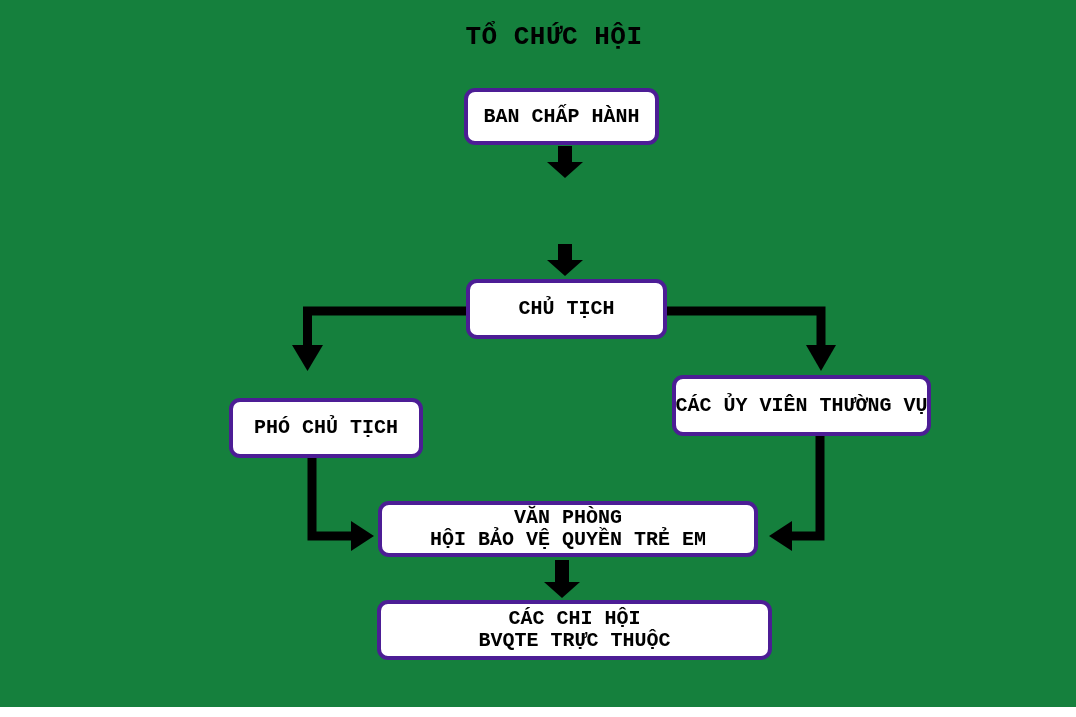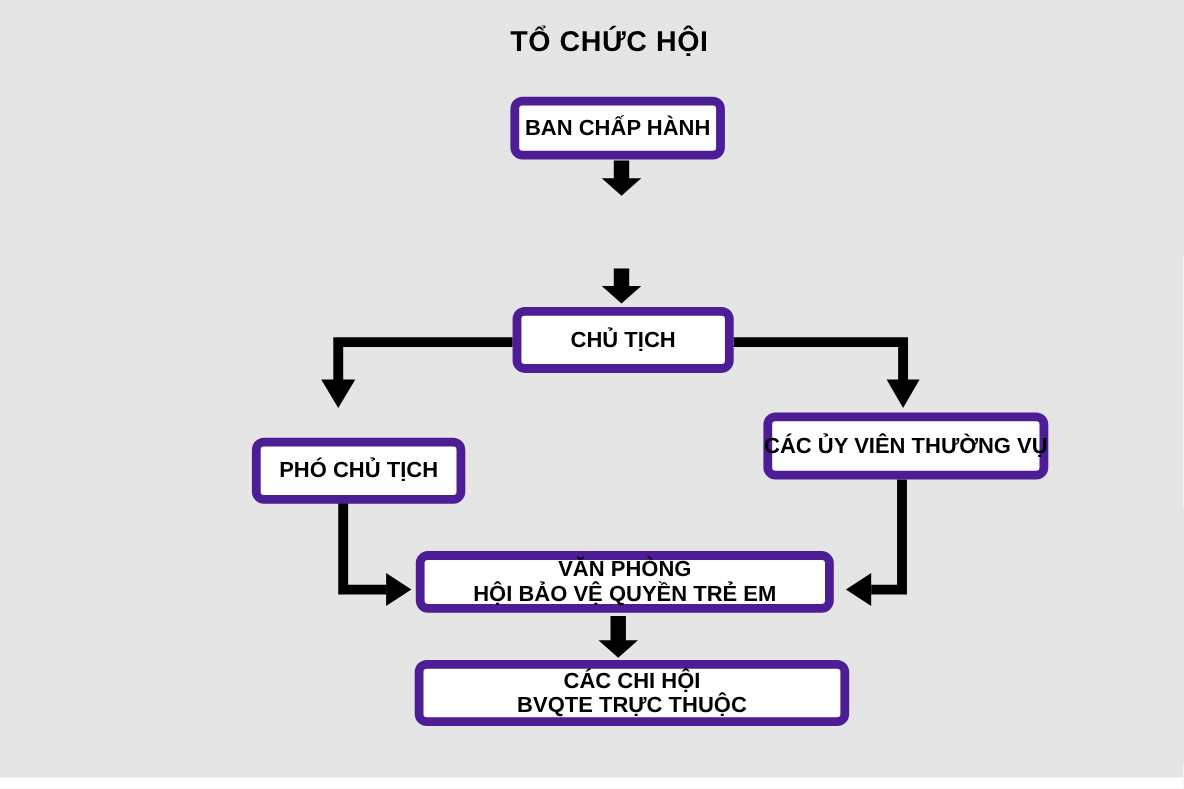--- a/index.html
+++ b/index.html
@@ -1,21 +1,21 @@
 <!DOCTYPE html>
 <html><head>
 <meta charset="utf-8">
 <style>
   html, body { margin: 0; padding: 0; background: #ffffff; }
   .canvas {
     position: relative;
     width: 1076px;
     height: 707px;
-    background: #e5e5e5;
-    font-family: Liberation Sans, sans-serif;
+    background: #15803d;
+    font-family: Liberation Mono, monospace;
     color: #000000;
     overflow: hidden;
   }
   .title {
     position: absolute;
     left: 404px;
     top: 22px;
     width: 300px;
     text-align: center;
     font-size: 26px;
@@ -26,38 +26,38 @@
   }
   .connectors {
     position: absolute;
     left: 0; top: 0;
     width: 1076px;
     height: 717px;
   }
   .node {
     position: absolute;
     box-sizing: border-box;
-    border: 8px solid #4c1d95;
+    border: 4px solid #4c1d95;
     border-radius: 11px;
     background: #ffffff;
     display: flex;
     flex-direction: column;
     align-items: center;
     justify-content: center;
     text-align: center;
     font-size: 20px;
     font-weight: bold;
     line-height: 22px;
     white-space: nowrap;
   }
   .n1 { left: 464px; top:  88px; width: 195px; height: 57px; }
   .n2 { left: 462px; top: 180px; width: 202px; height: 60px; }
   .n3 { left: 466px; top: 279px; width: 201px; height: 60px; }
   .n4 { left: 229px; top: 398px; width: 194px; height: 60px; }
-  .n5 { left: 694px; top: 375px; width: 259px; height: 61px; }
+  .n5 { left: 672px; top: 375px; width: 259px; height: 61px; }
   .n6 { left: 378px; top: 501px; width: 380px; height: 56px; }
   .n7 { left: 377px; top: 600px; width: 395px; height: 60px; }
   .edge-line { stroke: #000000; stroke-width: 9; fill: none; }
   .edge-head, .block-arrow { fill: #000000; stroke: none; }
 </style>
 </head>
 <body>
 
 <div class="canvas">
 

